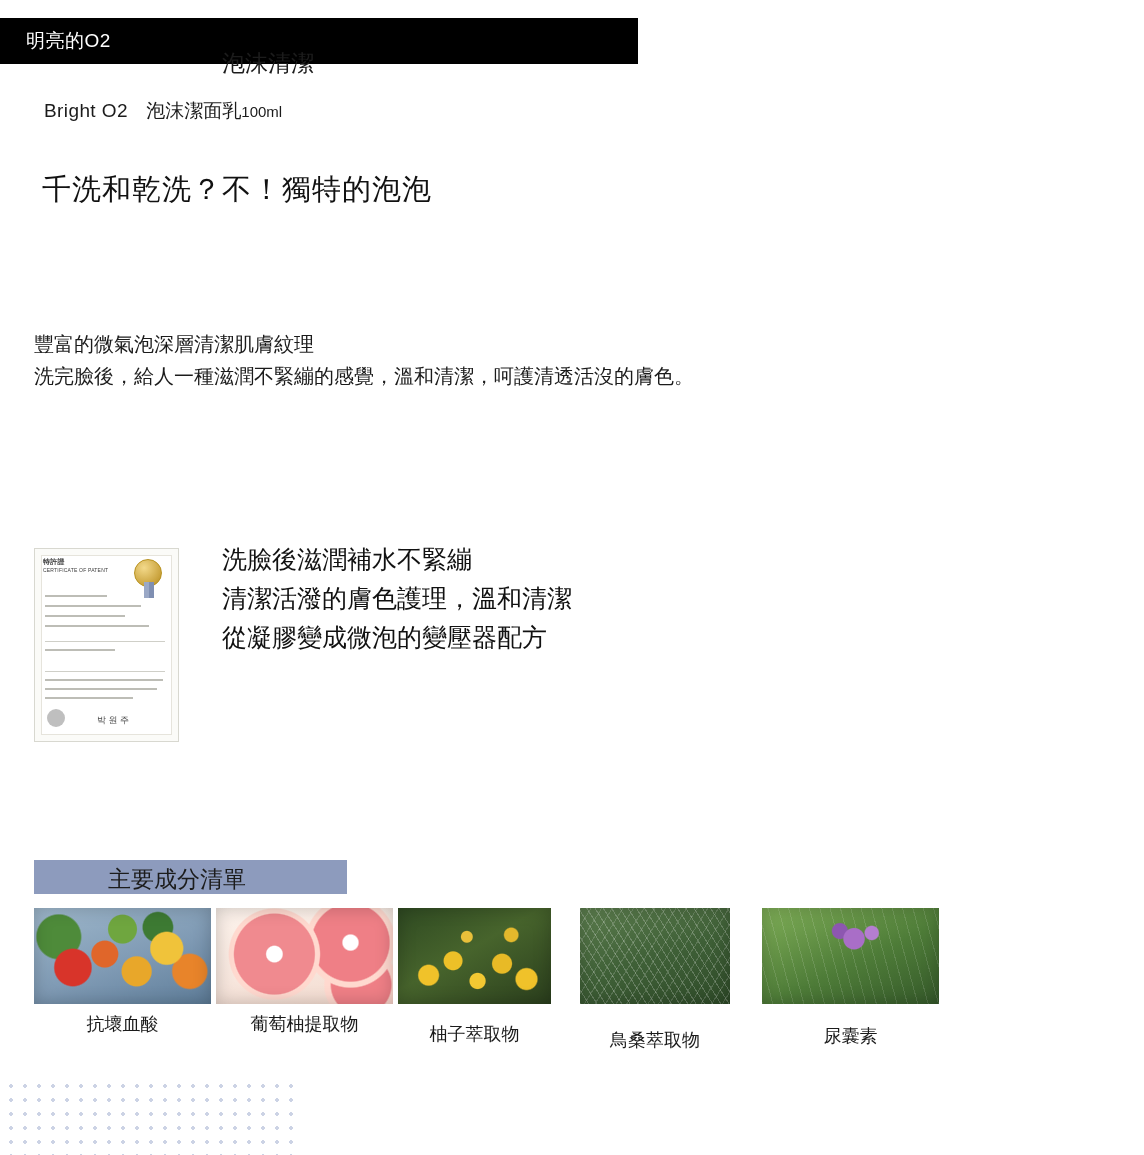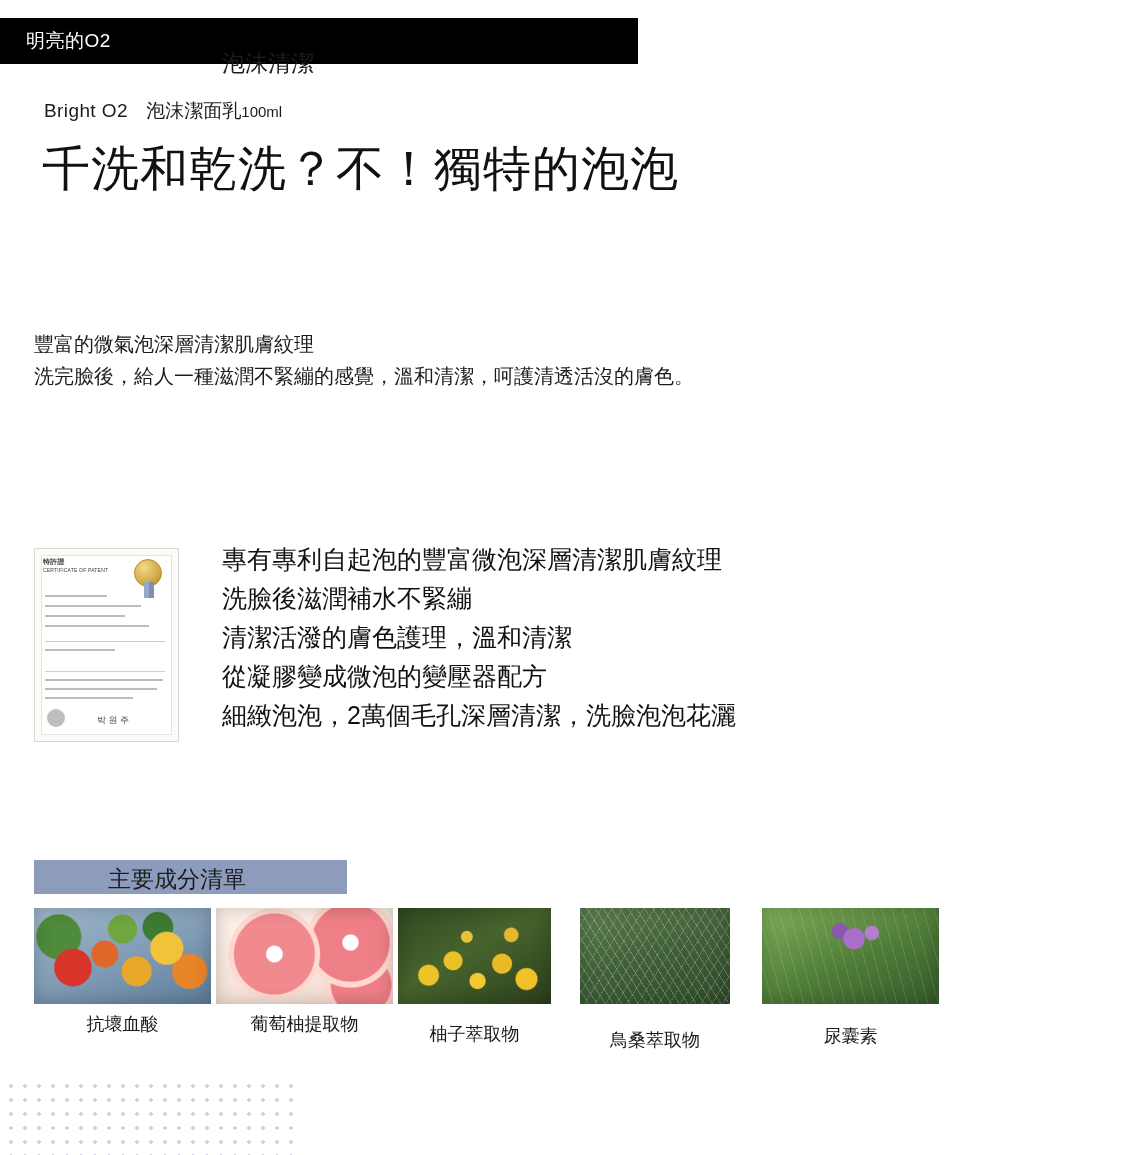--- a/index.html
+++ b/index.html
@@ -76,23 +76,23 @@
   }
   .product-line .vol {
     font-size: 15px;
     color: #1b1b1b;
   }
 
   
   .headline {
     position: absolute;
     left: 42px;
-    top: 140px;
+    top: 160px;
     width: 900px;
-    font-size: 48px;
+    font-size: 29px;
     line-height: 58px;
     letter-spacing: 1px;
     color: #111111;
   }
 
   
   .desc {
     position: absolute;
     left: 34px;
     top: 328px;
@@ -342,25 +342,23 @@
     <div class="rule" style="left:10px; top:122px; width:120px;"></div>
     <div class="txtline" style="left:10px; top:130px; width:118px;"></div>
     <div class="txtline" style="left:10px; top:139px; width:112px;"></div>
     <div class="txtline" style="left:10px; top:148px; width:88px;"></div>
 
     <div class="stamp"></div>
     <div class="sign">박 원 주</div>
   </div>
 
   <div class="bullets">
-    <div>專有專利自起泡的豐富微泡深層清潔肌膚紋理</div>
     <div>洗臉後滋潤補水不緊繃</div>
     <div>清潔活潑的膚色護理，溫和清潔</div>
     <div>從凝膠變成微泡的變壓器配方</div>
-    <div>細緻泡泡，2萬個毛孔深層清潔，洗臉泡泡花灑</div>
   </div>
 </div>
 
 <div class="ing-band">
   <div class="ing-title">主要成分清單</div>
 </div>
 
 <div class="ing-row">
 
   <div class="ing-item" style="left:0px; width:177px;">

